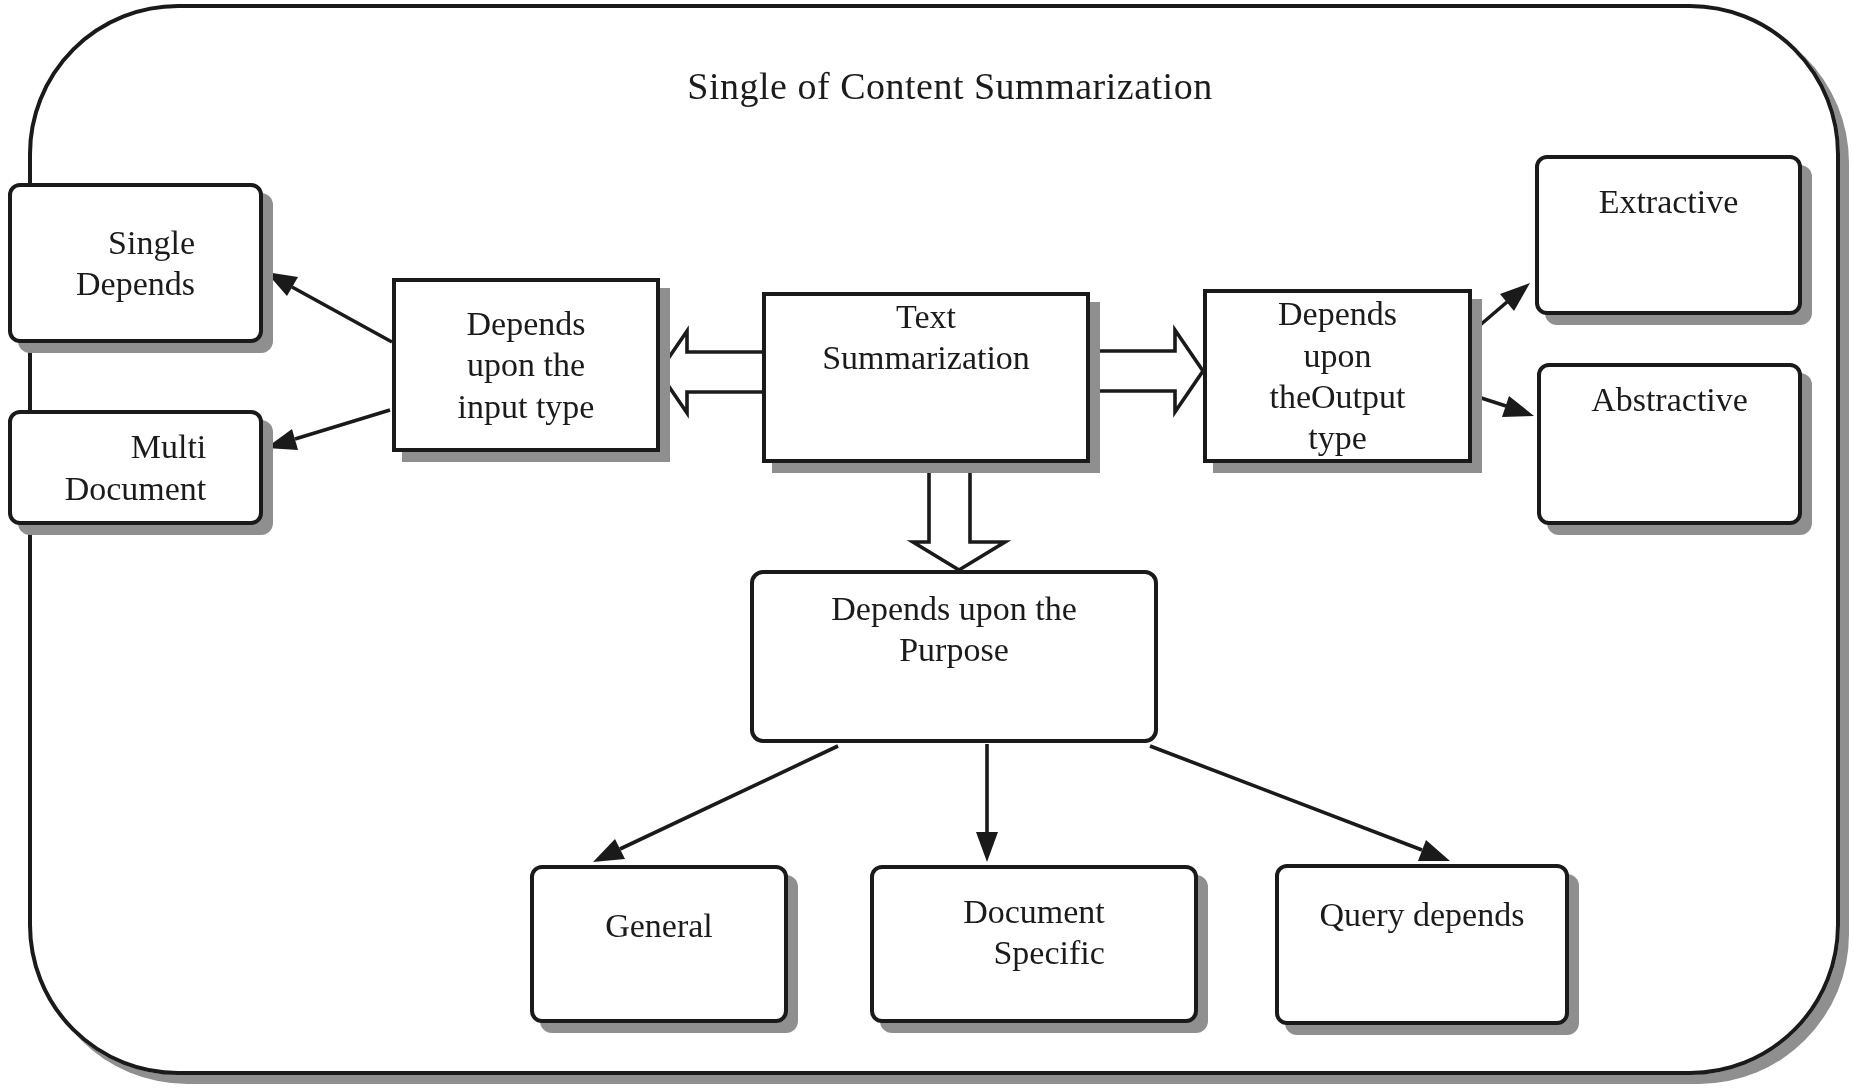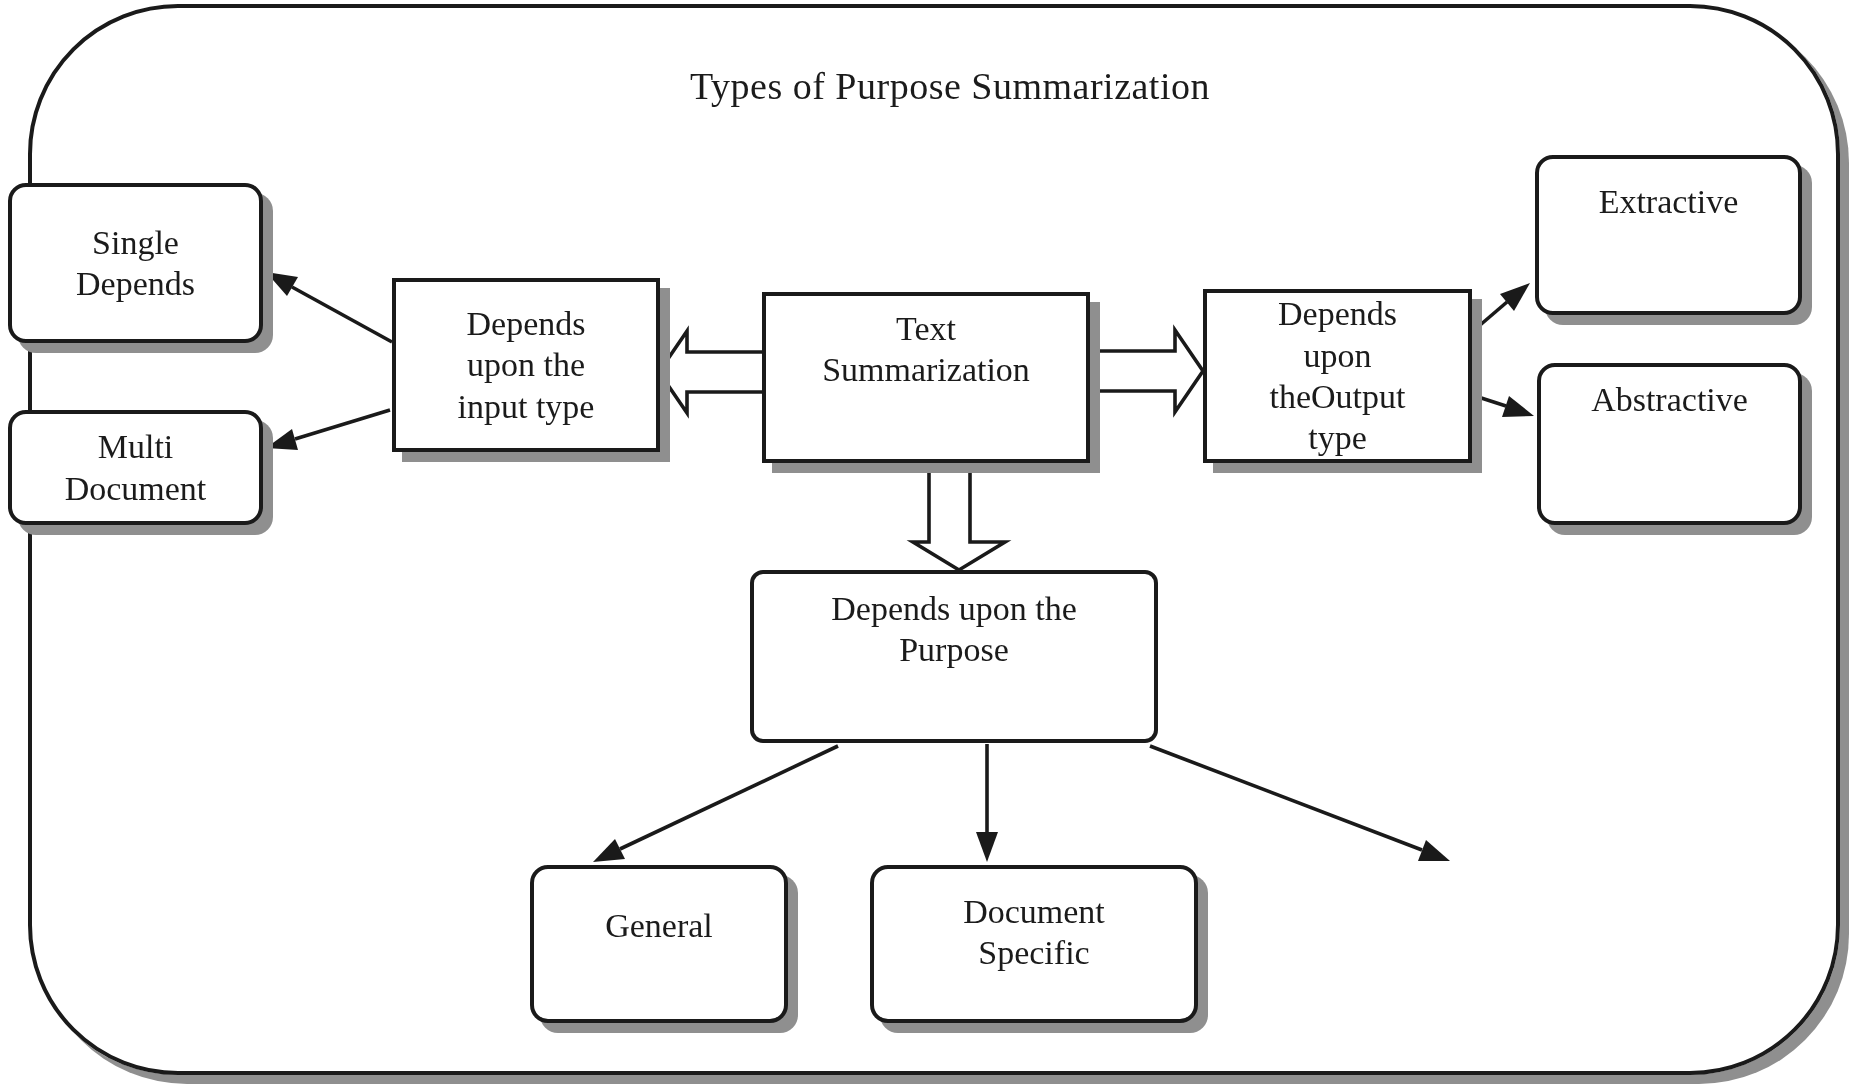--- a/index.html
+++ b/index.html
@@ -27,44 +27,44 @@
   svg .hd{fill:var(--border);stroke:none;}
   svg .blk{fill:var(--bg);stroke:var(--border);stroke-width:3.6;stroke-linejoin:miter;}
 
   .node{
     position:absolute;background:var(--bg);border:4px solid var(--border);
     box-shadow:10px 10px 0 var(--shadow);
     display:flex;flex-direction:column;align-items:center;
     font-size:34px;line-height:1.22;text-align:center;z-index:2;
   }
   .node .label{white-space:pre-line;display:block;}
-  .round{border-radius:18px;}
+  .round{border-radius:12px;text-align:right;}
   .vcenter{justify-content:center;}
   .noshadow{box-shadow:none;border-radius:13px;}
 
   .n-single{left:8px;top:183px;width:255px;height:160px;}
   .n-multi{left:8px;top:410px;width:255px;height:115px;}
   .n-input{left:392px;top:278px;width:268px;height:174px;}
-  .n-summ{left:762px;top:292px;width:328px;height:171px;padding-top:12px;}
+  .n-summ{left:762px;top:292px;width:328px;height:171px;}
   .n-output{left:1203px;top:289px;width:269px;height:174px;}
   .n-extractive{left:1535px;top:155px;width:267px;height:160px;padding-top:22px;}
   .n-abstractive{left:1537px;top:363px;width:265px;height:162px;padding-top:12px;}
   .n-purpose{left:750px;top:570px;width:408px;height:173px;padding-top:14px;}
   .n-general{left:530px;top:865px;width:258px;height:158px;padding-top:36px;}
   .n-docspec{left:870px;top:865px;width:328px;height:158px;padding-top:22px;}
   .n-query{left:1275px;top:864px;width:294px;height:161px;padding-top:26px;}
 </style>
 </head>
 <body>
 
 <div id="stage">
 
   <div class="frame"></div>
 
-  <div class="title">Types of Purpose Summarization</div>
+  <div class="title">Single of Content Summarization</div>
 
   <svg class="wires" width="1852" height="1088" viewBox="0 0 1852 1088">
 
     <g>
       <path class="blk" d="M659,372 L687,331 L687,352 L766,352 L766,392 L687,392 L687,413 Z"></path>
     </g>
     <g>
       <path class="blk" d="M1203,371 L1175,330 L1175,351 L1086,351 L1086,391 L1175,391 L1175,412 Z"></path>
     </g>
     <g>
@@ -136,14 +136,17 @@
     <span class="label">Depends upon the
 Purpose</span>
   </div>
   <div class="node round n-general">
     <span class="label">General</span>
   </div>
   <div class="node round n-docspec">
     <span class="label">Document
 Specific</span>
   </div>
+  <div class="node round n-query">
+    <span class="label">Query depends</span>
+  </div>
 
 </div>
 
 </body></html>

